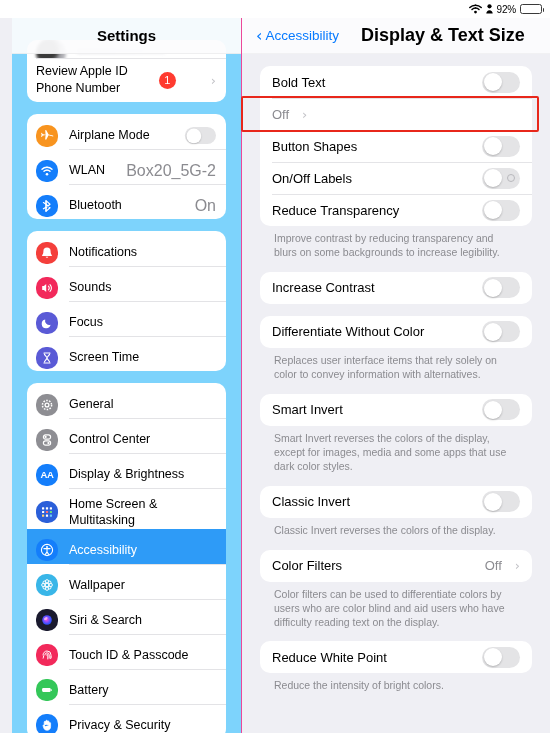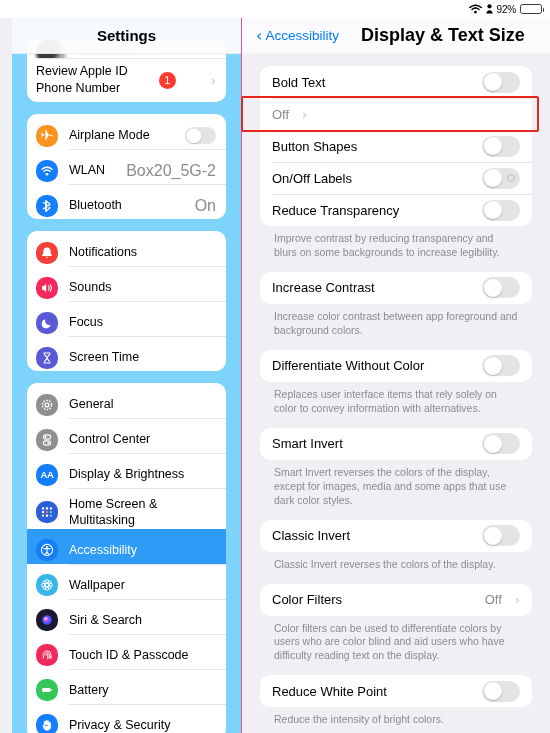--- a/index.html
+++ b/index.html
@@ -522,21 +522,20 @@
           <div class="footnote">Improve contrast by reducing transparency and blurs on some backgrounds to increase legibility.</div>
           <div class="gap"></div>
           <div class="card">
             <div class="row">
               <span class="rlabel">Increase Contrast</span>
               <span class="toggle">
                 <span class="knob"></span>
               </span>
             </div>
           </div>
-          <div class="footnote">Increase color contrast between app foreground and background colors.</div>
           <div class="gap"></div>
           <div class="card">
             <div class="row">
               <span class="rlabel">Differentiate Without Color</span>
               <span class="toggle">
                 <span class="knob"></span>
               </span>
             </div>
           </div>
           <div class="footnote">Replaces user interface items that rely solely on color to convey information with alternatives.</div>

